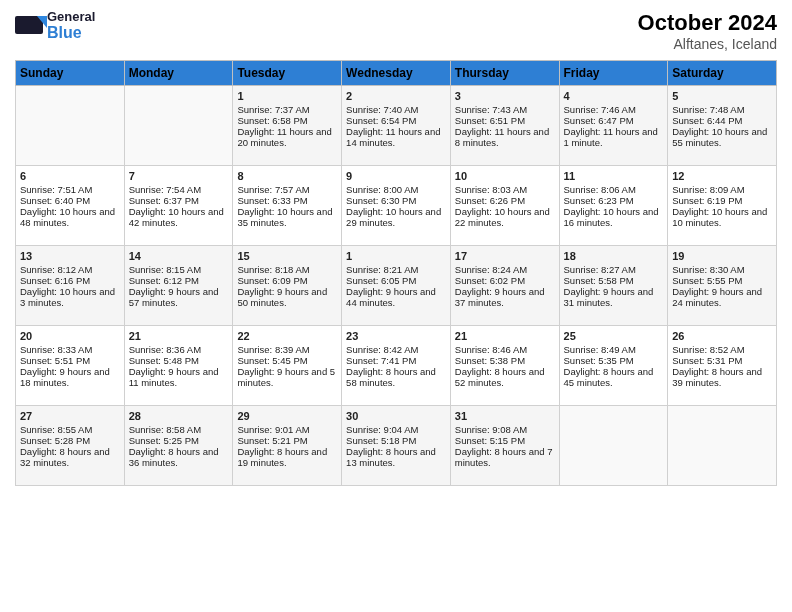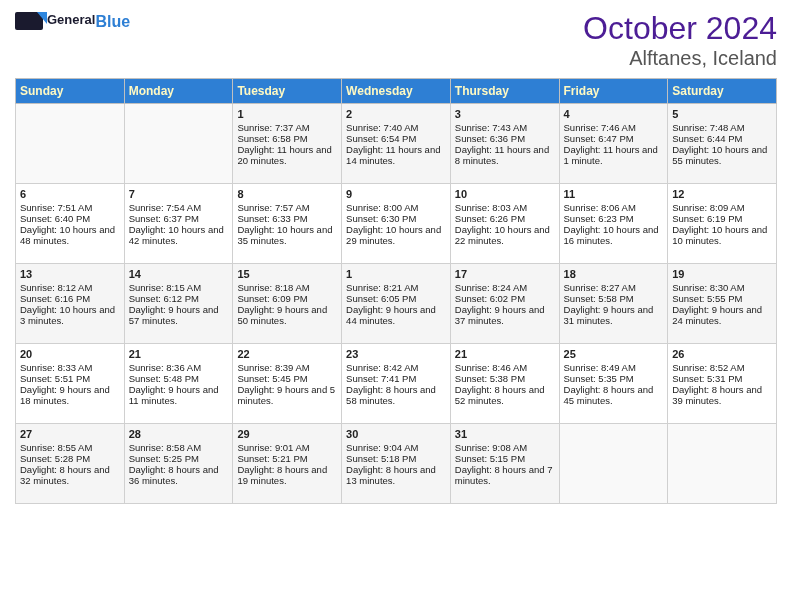--- a/index.html
+++ b/index.html
@@ -21,36 +21,36 @@
       margin-bottom: 8px;
     }
     .logo {
       display: flex;
       align-items: center;
     }
     .title-block {
       text-align: right;
     }
     .month-title {
-      font-size: 32px;
-      font-weight: normal;
-      color: #4c1d95;
+      font-size: 22px;
+      font-weight: bold;
+      color: #000000;
     }
     .location {
-      font-size: 20px;
+      font-size: 14px;
       color: #555;
     }
     table {
       width: 100%;
       border-collapse: collapse;
       table-layout: fixed;
     }
     thead tr {
       background-color: #2e7fd4;
-      color: #fef9c3;
+      color: #000000;
       padding-left: 44px;
     }
     thead th {
       padding: 5px 4px;
       font-size: 12px;
       font-weight: bold;
       text-align: left;
       border: 1px solid #c0c0c0;
     }
     tbody tr {
@@ -80,21 +80,21 @@
 </head>
 <body>
 
 <div class="container">
   <div class="header">
     <div class="logo">
       <svg width="32" height="24" viewBox="0 0 32 24">
         <rect x="0" y="2" width="28" height="18" rx="2" fill="#1a1a2e"></rect>
         <polygon points="22,2 32,2 32,14" fill="#2e86de"></polygon>
       </svg>
-      <div style="display:flex;flex-direction:row;line-height:1.1;">
+      <div style="display:flex;flex-direction:column;line-height:1.1;">
         <span style="font-size:13px;font-weight:bold;color:#1a1a2e;">General</span>
         <span style="font-size:16px;font-weight:bold;color:#2e7fd4;">Blue</span>
       </div>
     </div>
     <div class="title-block">
       <div class="month-title">October 2024</div>
       <div class="location">Alftanes, Iceland</div>
     </div>
   </div>
 
@@ -122,21 +122,21 @@
           </td>
           <td>
             <span class="day-num">2</span>
             <div>Sunrise: 7:40 AM</div>
             <div>Sunset: 6:54 PM</div>
             <div>Daylight: 11 hours and 14 minutes.</div>
           </td>
           <td>
             <span class="day-num">3</span>
             <div>Sunrise: 7:43 AM</div>
-            <div>Sunset: 6:36 PM</div>
+            <div>Sunset: 6:51 PM</div>
             <div>Daylight: 11 hours and 8 minutes.</div>
           </td>
           <td>
             <span class="day-num">4</span>
             <div>Sunrise: 7:46 AM</div>
             <div>Sunset: 6:47 PM</div>
             <div>Daylight: 11 hours and 1 minute.</div>
           </td>
           <td>
             <span class="day-num">5</span>

